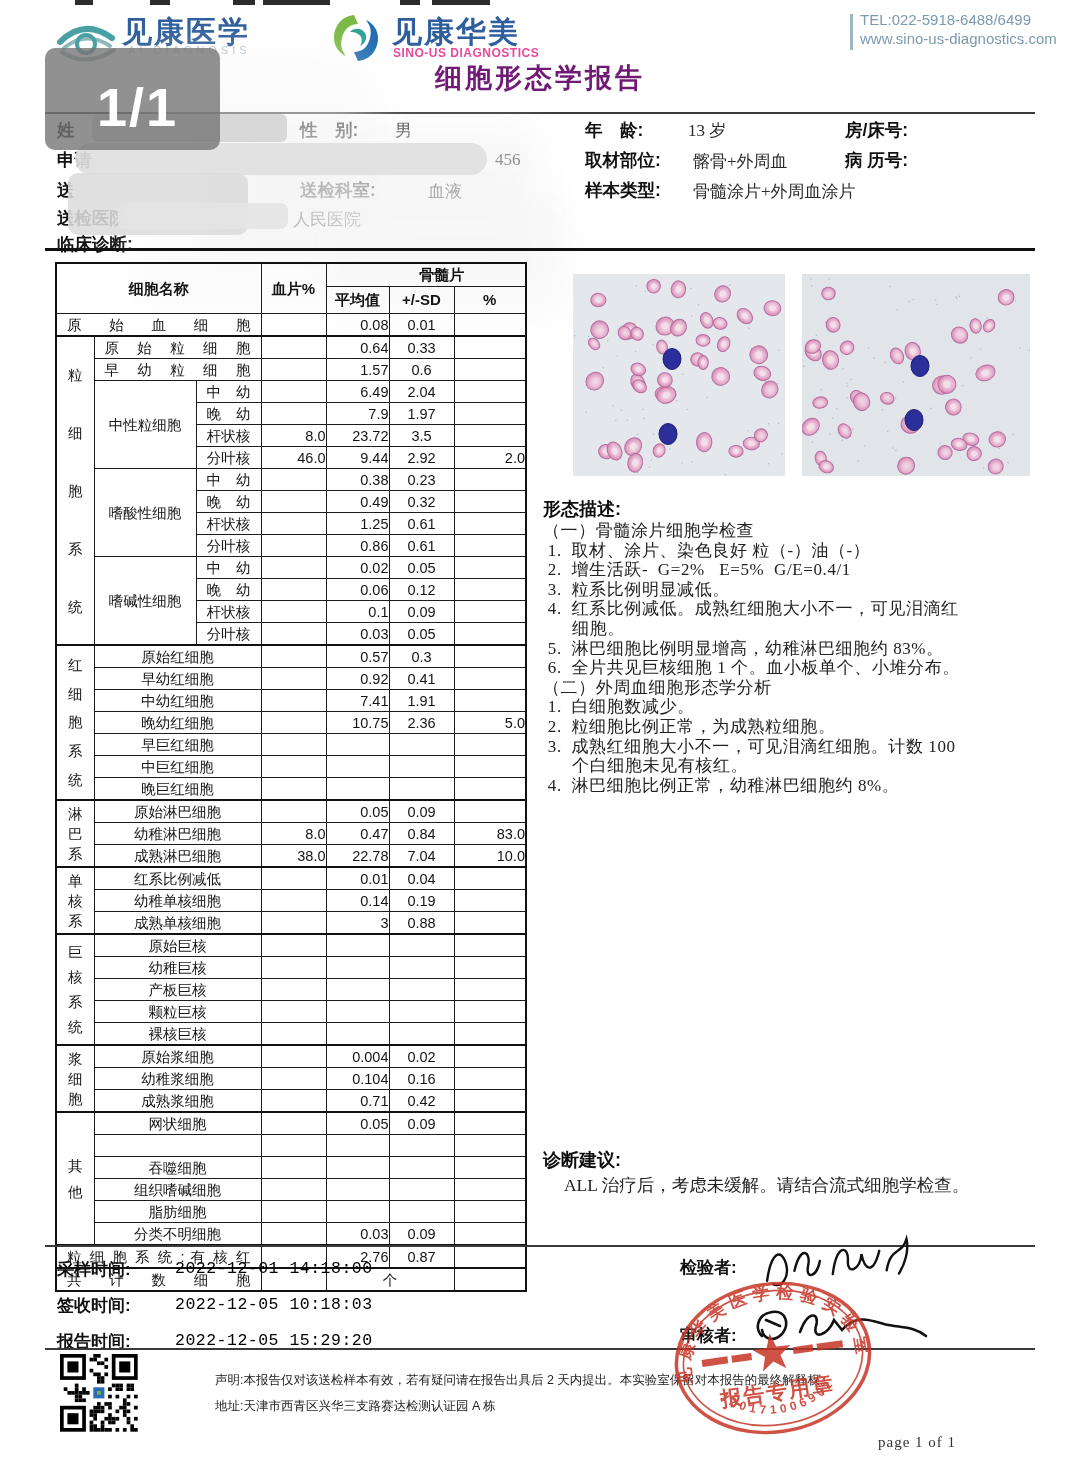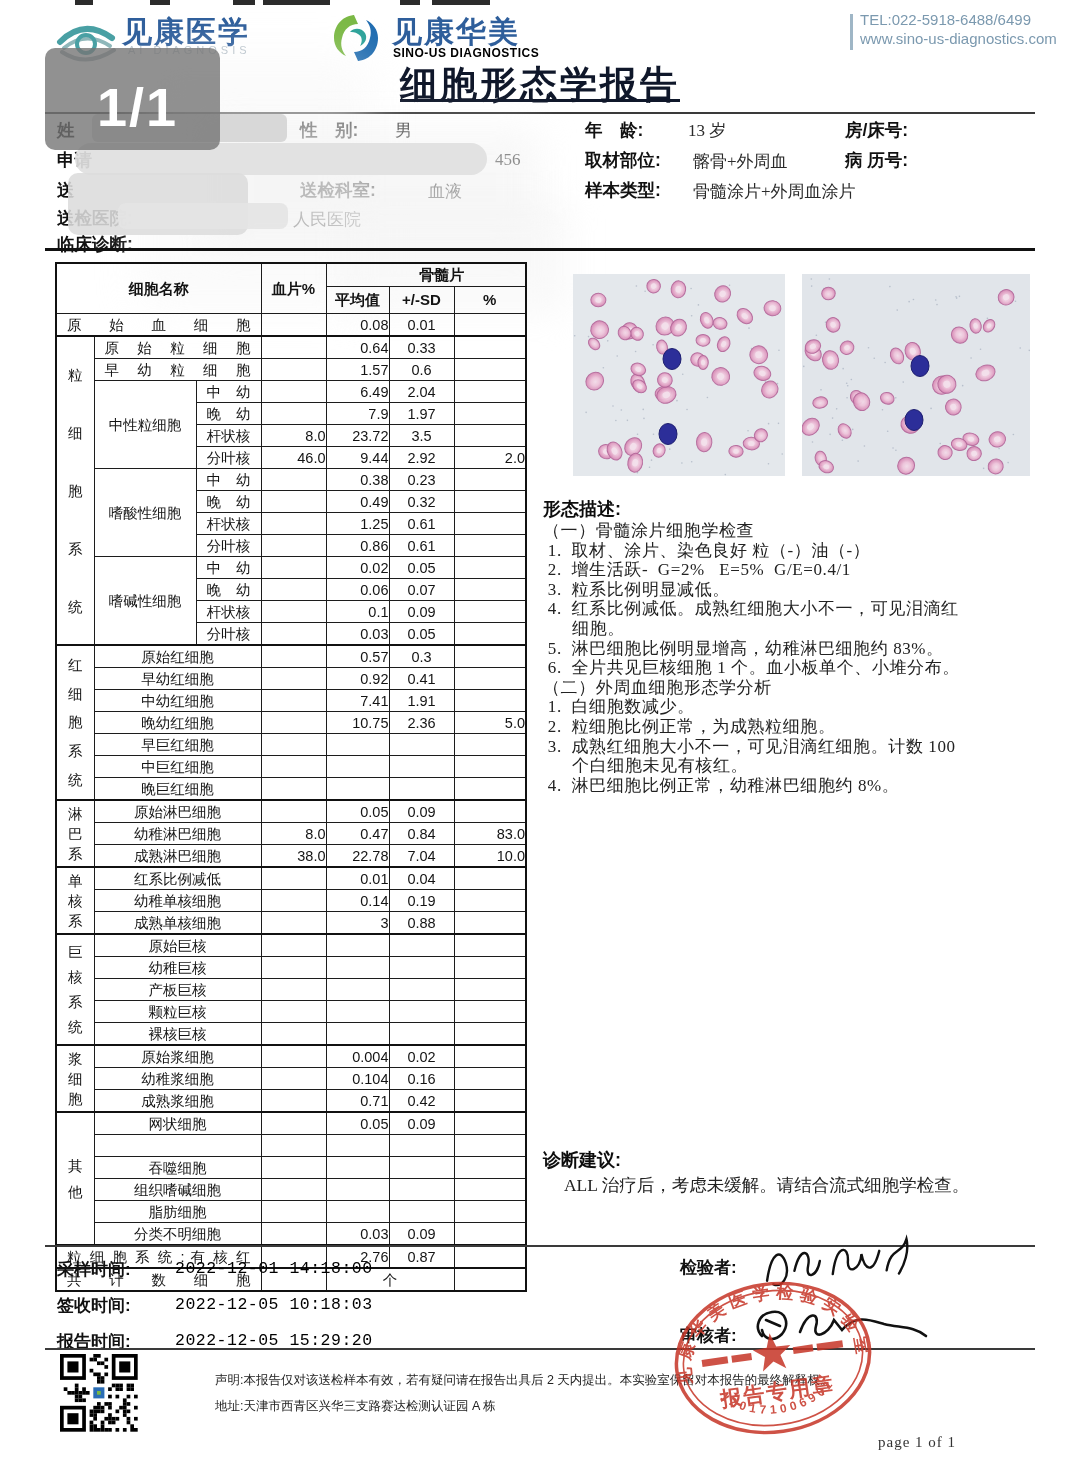--- a/index.html
+++ b/index.html
@@ -5,23 +5,23 @@
   html,body{margin:0;padding:0;background:#ffffff;}
   #page{position:relative;width:1080px;height:1467px;background:#ffffff;overflow:hidden;
         font-family:"Liberation Sans",sans-serif;color:#1a1a1a;}
   .abs{position:absolute;}
   .lbl{font-weight:700;font-size:17.5px;color:#111;white-space:nowrap;}
   .val{font-family:"Liberation Serif",serif;font-size:17px;color:#2b2b2b;white-space:nowrap;}
   .hr{position:absolute;background:#3a3a3a;}
   
   .logo-cn{font-size:30px;font-weight:700;color:#2e5e9b;letter-spacing:2px;white-space:nowrap;}
   .logo-sub1{font-size:11px;color:#b7c2ca;letter-spacing:4px;white-space:nowrap;}
-  .logo-sub2{font-size:12px;font-weight:700;color:#000000;letter-spacing:.5px;white-space:nowrap;}
+  .logo-sub2{font-size:12px;font-weight:700;color:#ec4899;letter-spacing:.5px;white-space:nowrap;}
   .contact{font-size:15px;color:#7b99af;white-space:nowrap;}
-  .title{font-size:37px;font-weight:700;letter-spacing:3px;color:#0f172a;text-decoration:underline;}
+  .title{font-size:27px;font-weight:700;letter-spacing:3px;color:#701a75;}
   .overlay-box{background:rgba(118,118,118,.8);border-radius:10px;margin-top:36px;}
   .overlay-num{color:#fff;font-size:54px;font-weight:700;letter-spacing:2px;}
   .blob{position:absolute;border-radius:14px;}
   .artifact{position:absolute;top:0;height:5px;background:#2c2c2c;}
   
   table.cells{border-collapse:collapse;table-layout:fixed;width:470px;border:2px solid #111;
               font-size:14.5px;color:#141414;}
   table.cells th,table.cells td{border:1px solid #1c1c1c;padding:0;height:21px;line-height:20px;
               overflow:hidden;white-space:nowrap;}
   table.cells thead th{font-weight:700;font-size:15px;text-align:center;}
@@ -239,21 +239,21 @@
             <td class="name-cell just" colspan="1">中 幼</td>
             <td class="num-b"></td>
             <td class="num-a">0.02</td>
             <td class="num-d">0.05</td>
             <td class="num-p"></td>
           </tr>
           <tr>
             <td class="name-cell just" colspan="1">晚 幼</td>
             <td class="num-b"></td>
             <td class="num-a">0.06</td>
-            <td class="num-d">0.07</td>
+            <td class="num-d">0.12</td>
             <td class="num-p"></td>
           </tr>
           <tr>
             <td class="name-cell" colspan="1">杆状核</td>
             <td class="num-b"></td>
             <td class="num-a">0.1</td>
             <td class="num-d">0.09</td>
             <td class="num-p"></td>
           </tr>
           <tr>

